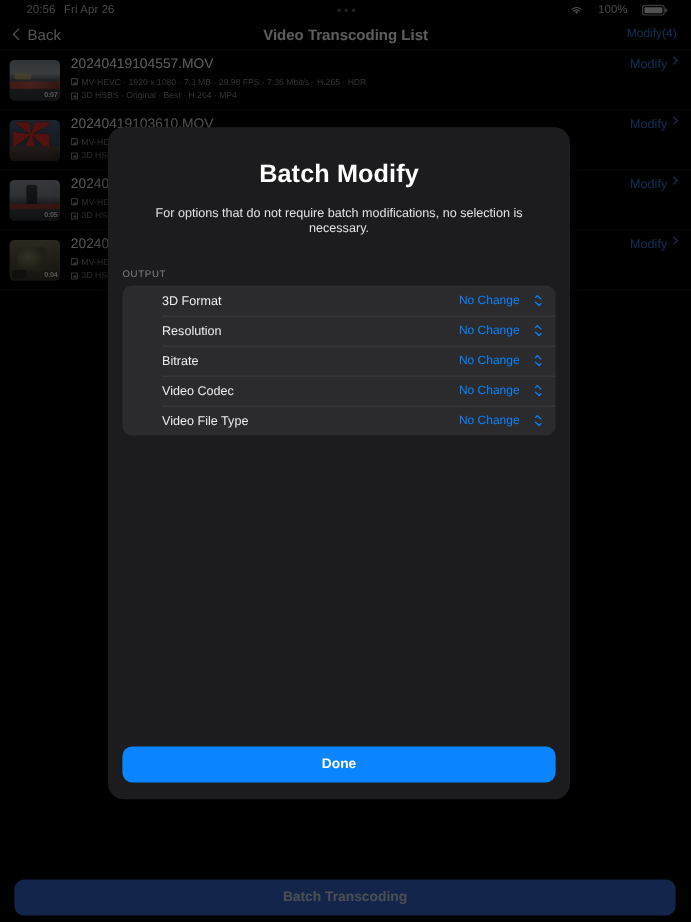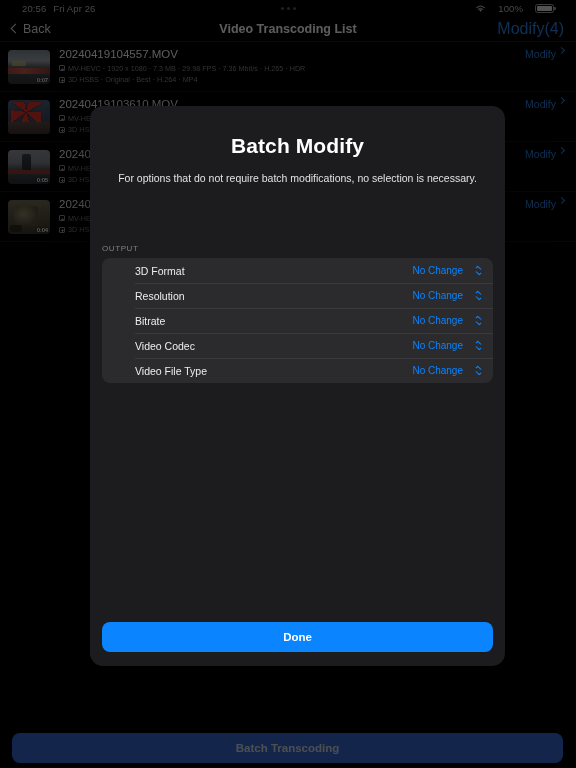--- a/index.html
+++ b/index.html
@@ -70,21 +70,21 @@
     margin-right: 1px;
   }
   .nav-title {
     position: absolute; left: 0; right: 0;
     text-align: center;
     color: #f2f2f2; font-size: 12.5px; font-weight: 600;
     pointer-events: none;
   }
   .nav-modify {
     margin-left: auto;
-    color: #2e7ddb; font-size: 16px;
+    color: #2e7ddb; font-size: 10px;
   }
 
   
   .list {
     position: absolute; top: 42px; left: 0;
     width: 576px; height: 686px;
     overflow: hidden;
   }
   .row {
     position: relative;
@@ -214,21 +214,21 @@
   
   .scrim {
     position: absolute; inset: 0;
     background: rgba(0,0,0,0.62);
   }
 
   
   .modal {
     position: absolute;
     left: 90px; top: 106px;
-    width: 415px; height: 560px;
+    width: 385px; height: 560px;
     background: #1c1c1e;
     border-radius: 13px;
     box-shadow: 0 10px 40px rgba(0,0,0,0.6);
     display: flex; flex-direction: column;
     overflow: hidden;
   }
   .modal-head {
     padding: 28px 22px 0 22px;
     text-align: center;
   }
@@ -237,21 +237,21 @@
     letter-spacing: 0.1px;
   }
   .modal-sub {
     color: #e2e2e4; font-size: 10.5px;
     margin-top: 14px;
   }
   .section-label {
     color: #818185; font-size: 8px;
     letter-spacing: 0.6px;
     padding: 0 16px 5px 12px;
-    margin-top: 60px;
+    margin-top: 28px;
   }
   .opts-wrap { padding: 0 12px; }
   .opts {
     background: #2b2b2d;
     border-radius: 8px;
     overflow: hidden;
   }
   .opt {
     height: 25px;
     display: flex; align-items: center;

